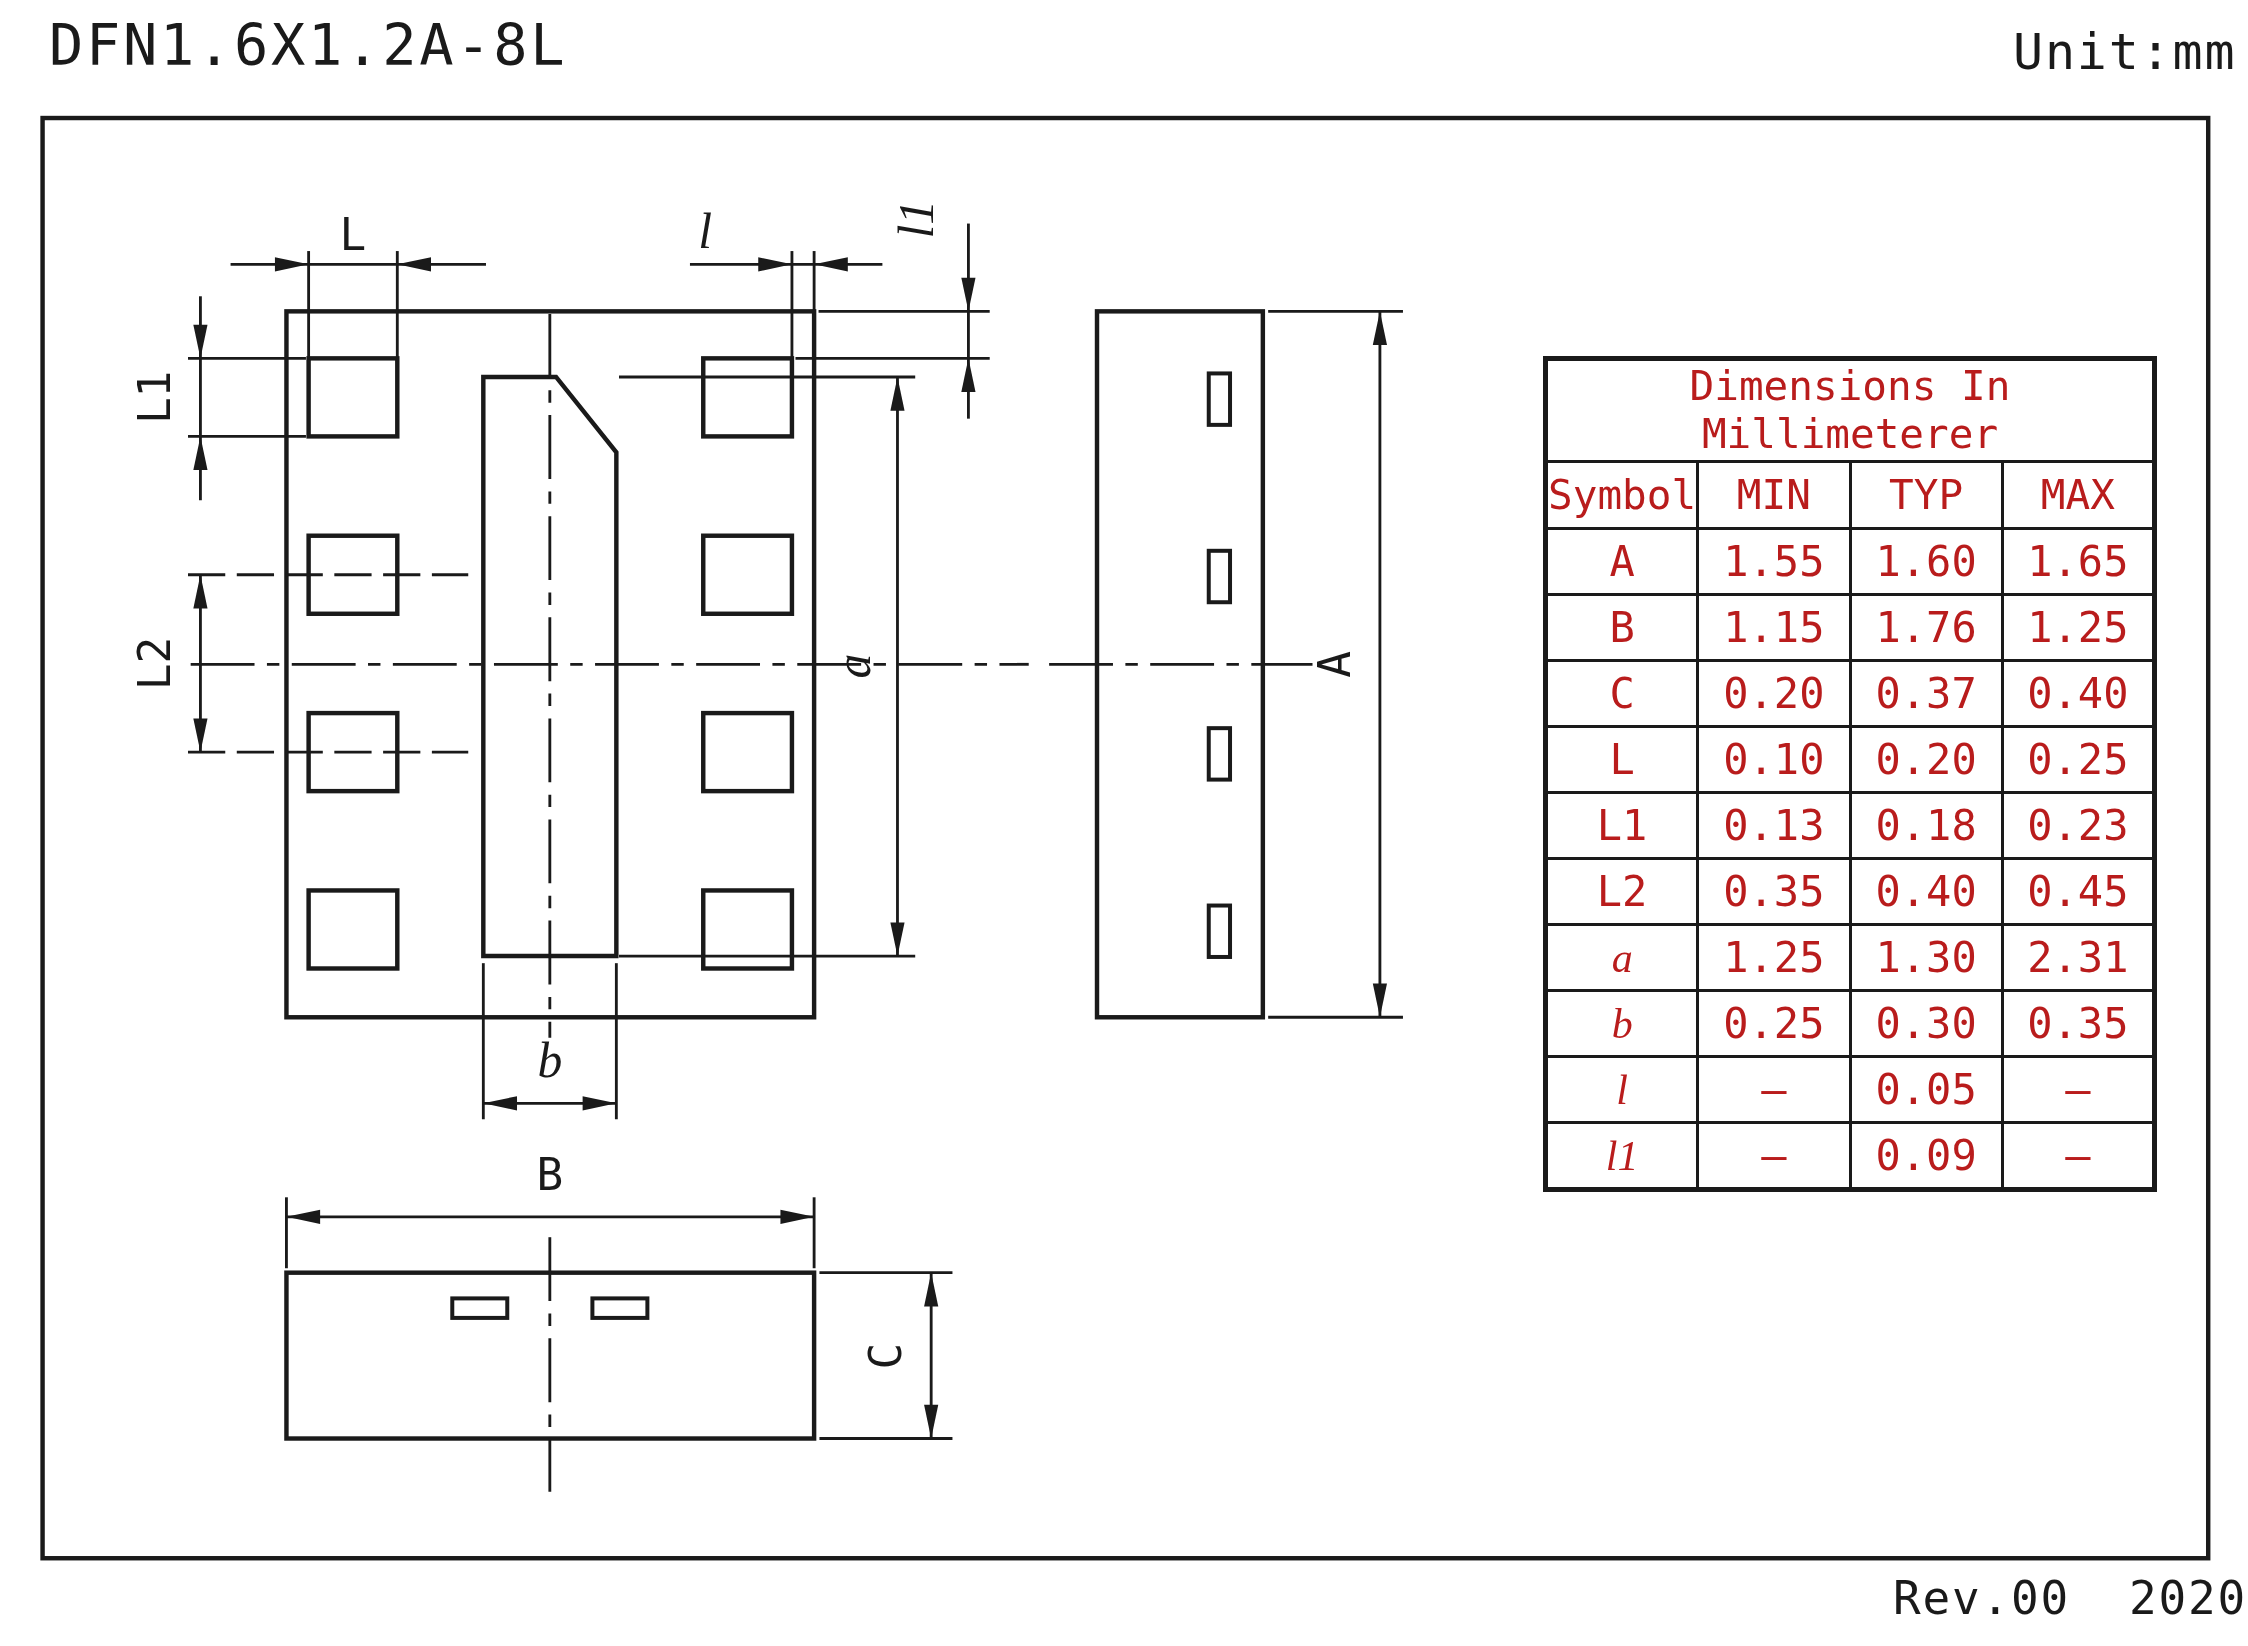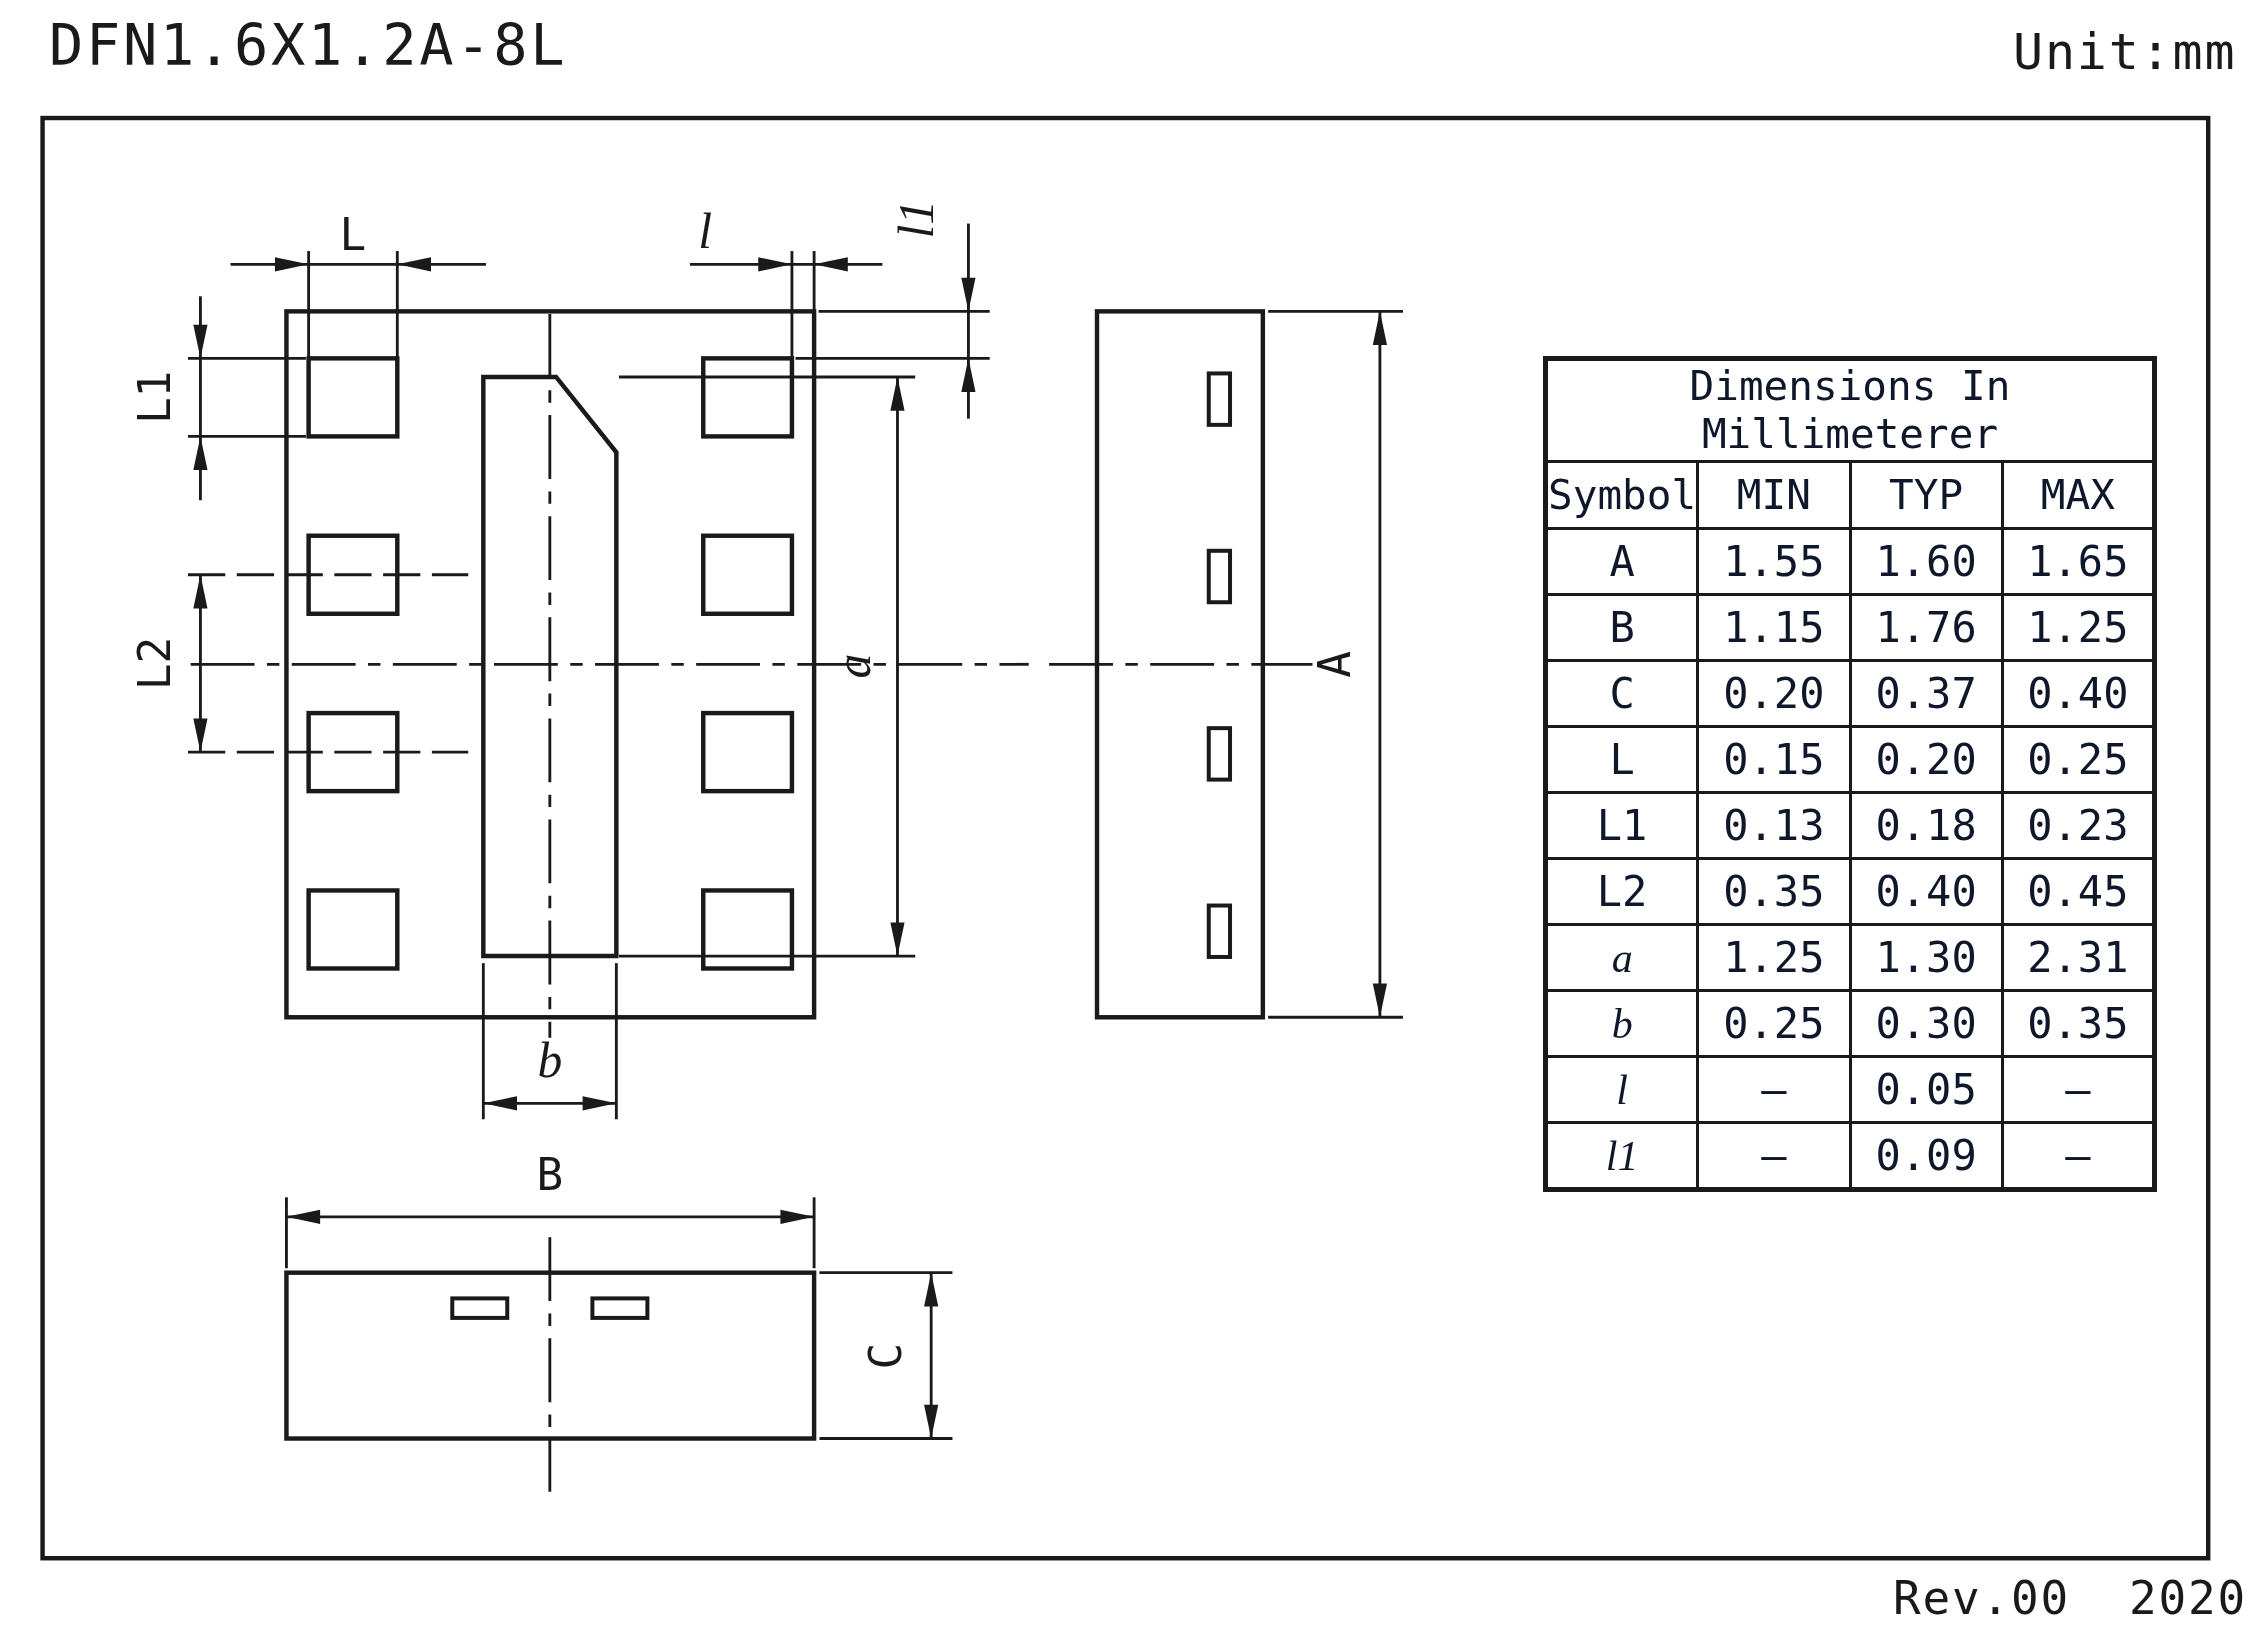--- a/index.html
+++ b/index.html
@@ -5,21 +5,21 @@
   html,body{margin:0;padding:0;background:#ffffff;}
   .page{position:relative;width:2249px;height:1647px;background:#ffffff;color:#1a1a1a;
         font-family:"DejaVu Sans Mono", monospace;overflow:hidden;padding-left:16px;}
   .title{position:absolute;left:49px;top:12.4px;font-size:57px;letter-spacing:2.7px;white-space:pre;}
   .unit{position:absolute;left:2013px;top:23px;font-size:50px;letter-spacing:1.8px;white-space:pre;}
   .footer{position:absolute;left:1893px;top:1571px;font-size:46px;letter-spacing:1.8px;white-space:pre;}
   svg.drawing{position:absolute;left:0;top:0;}
   .dim-table{position:absolute;left:1543px;top:356px;width:614px;border-collapse:collapse;
              table-layout:fixed;border:5.3px solid #1a1a1a;background:#fff;}
   .dim-table td,.dim-table th{border:3.5px solid #1a1a1a;text-align:center;vertical-align:middle;
-             font-weight:normal;color:#0f172a;padding:0;}
+             font-weight:normal;color:#b91c1c;padding:0;}
   .tbl-caption{height:99px;font-size:41px;line-height:1.15;}
   .tbl-head td{height:64px;font-size:41px;}
   .tbl-row td{height:63px;font-size:42px;}
   .sym-script{font-family:"Liberation Serif", serif;font-style:italic;font-size:44px;}
   .dlab{font-family:"DejaVu Sans Mono", monospace;font-size:50px;fill:#1a1a1a;}
   .dlab-it{font-family:"Liberation Serif", serif;font-style:italic;font-size:56px;fill:#1a1a1a;}
   .ol{stroke:#1a1a1a;stroke-width:5;fill:none;}
   .pad{stroke:#1a1a1a;stroke-width:5;fill:none;}
   .slot{stroke:#1a1a1a;stroke-width:4.5;fill:none;}
   .dim{stroke:#1a1a1a;stroke-width:3.2;fill:none;}
@@ -193,21 +193,21 @@
         <td>1.25</td>
       </tr>
       <tr class="tbl-row">
         <td>C</td>
         <td>0.20</td>
         <td>0.37</td>
         <td>0.40</td>
       </tr>
       <tr class="tbl-row">
         <td>L</td>
-        <td>0.15</td>
+        <td>0.10</td>
         <td>0.20</td>
         <td>0.25</td>
       </tr>
       <tr class="tbl-row">
         <td>L1</td>
         <td>0.13</td>
         <td>0.18</td>
         <td>0.23</td>
       </tr>
       <tr class="tbl-row">

